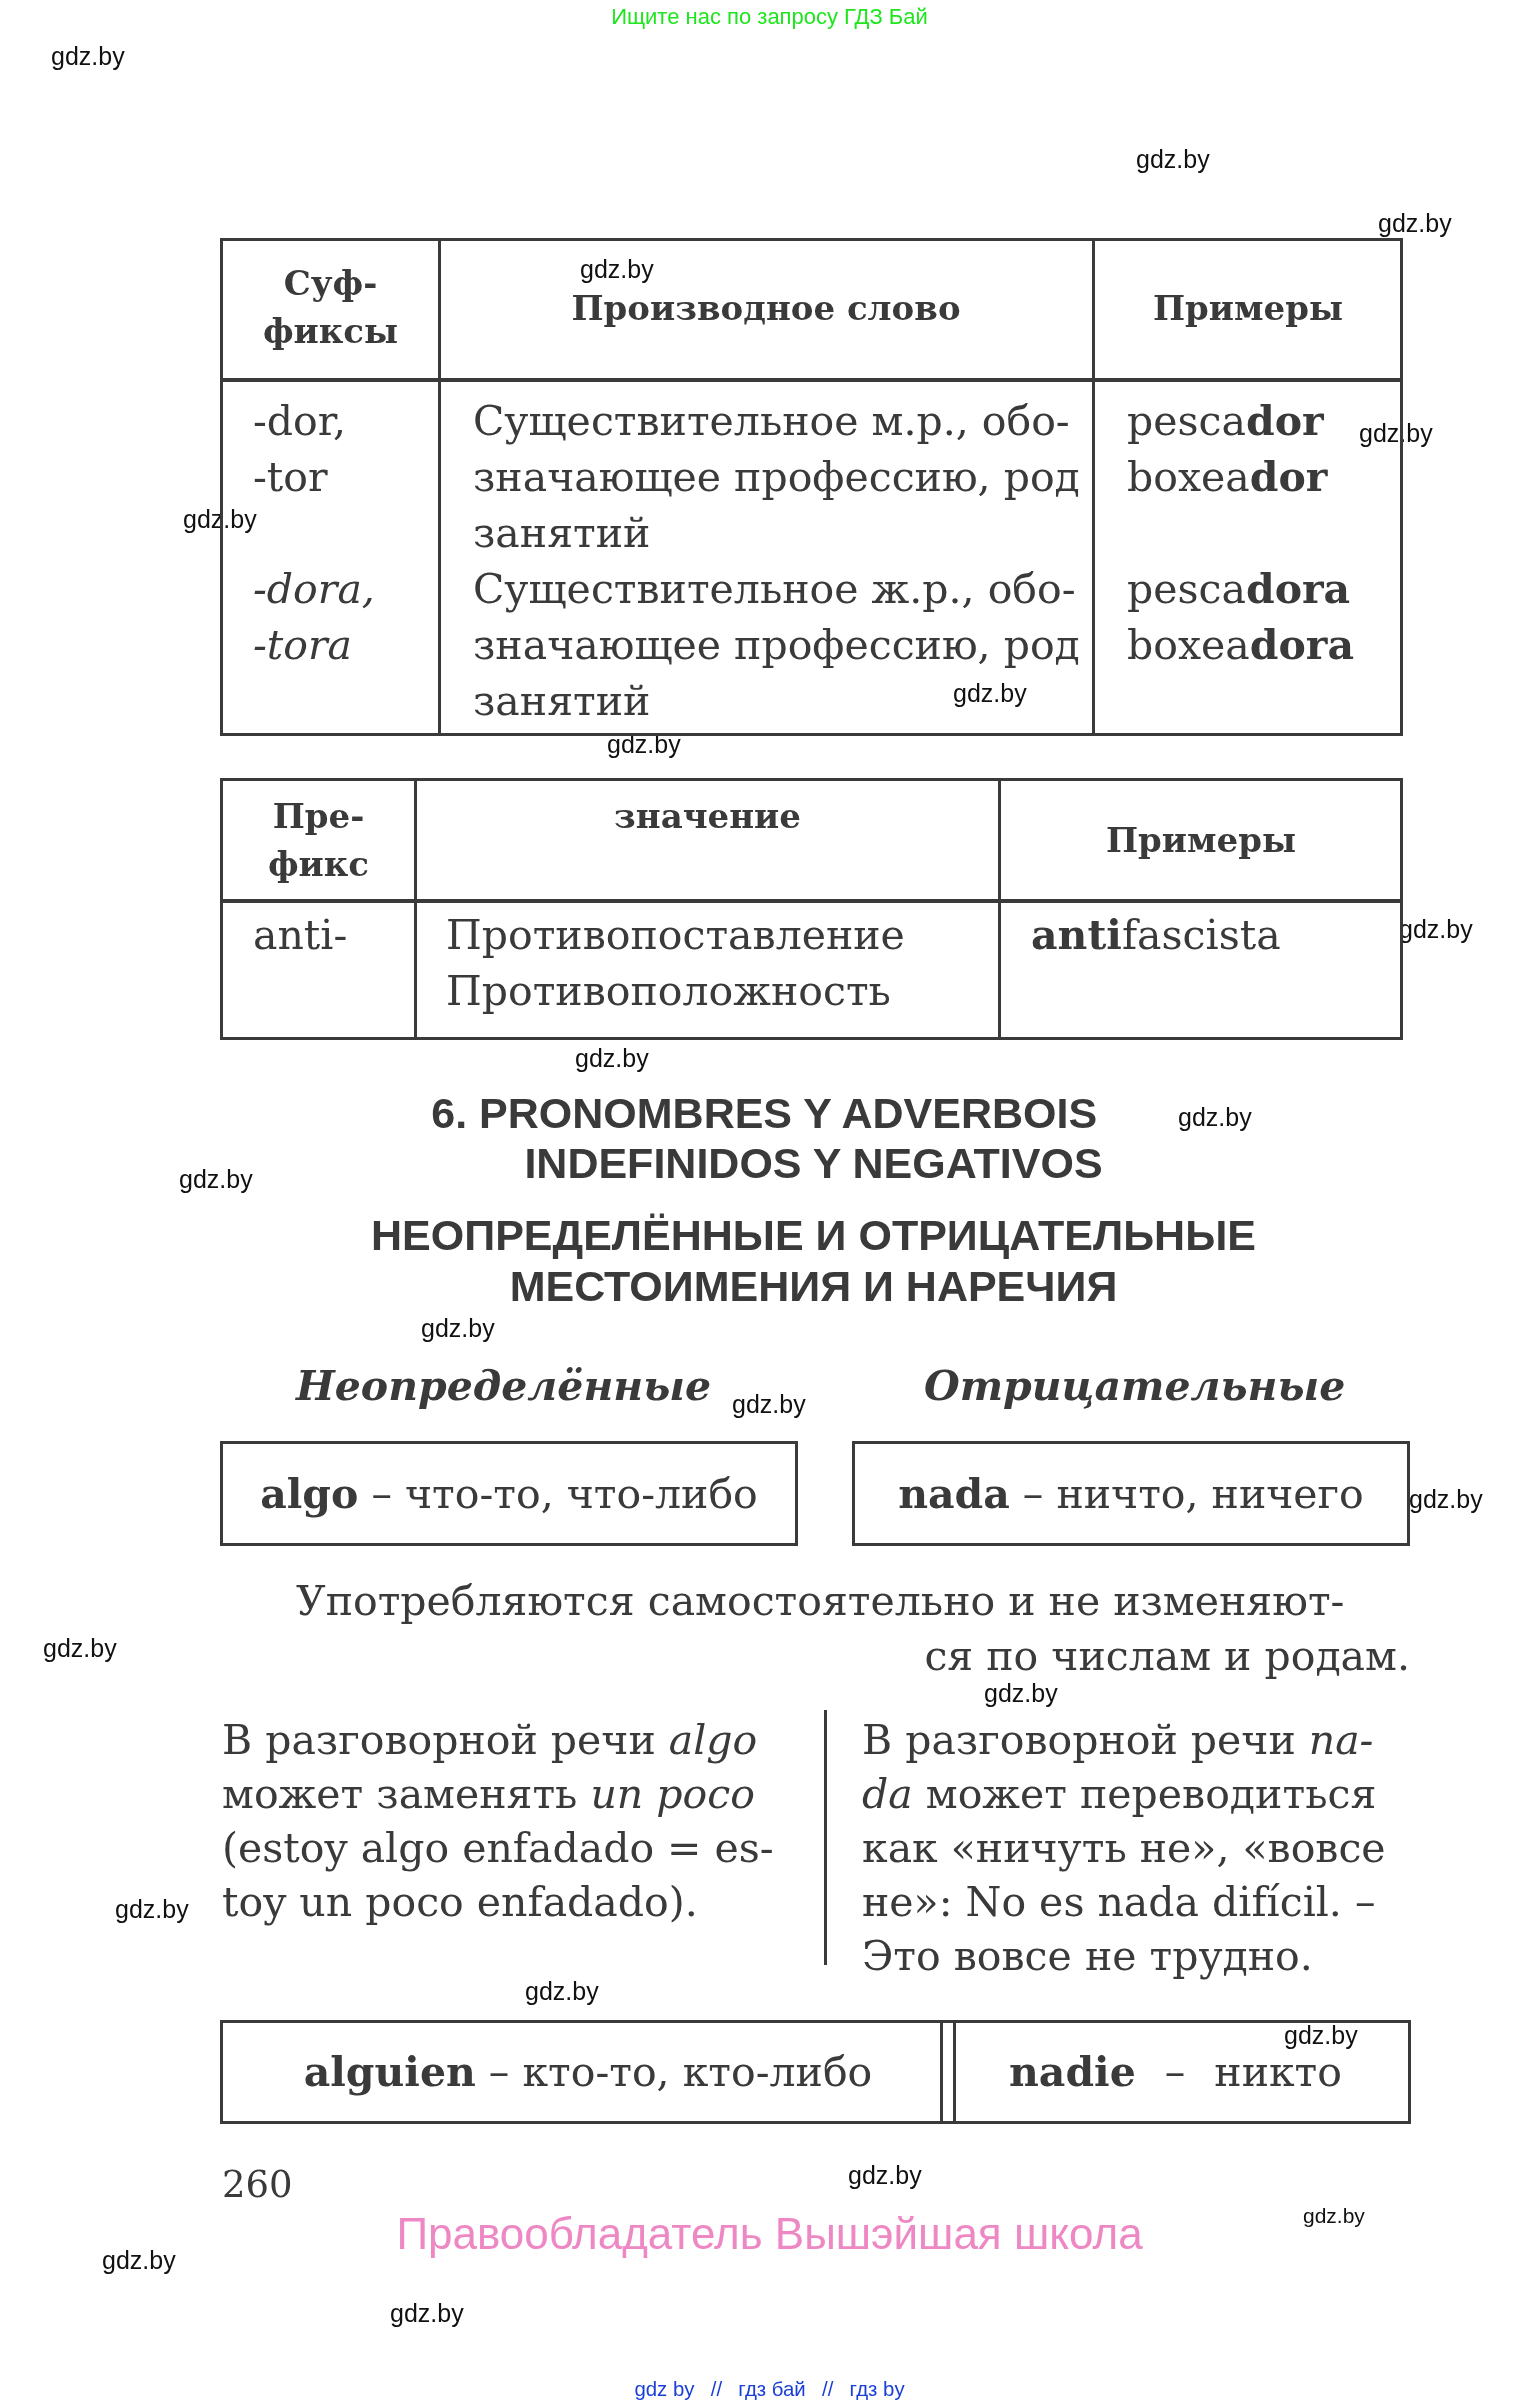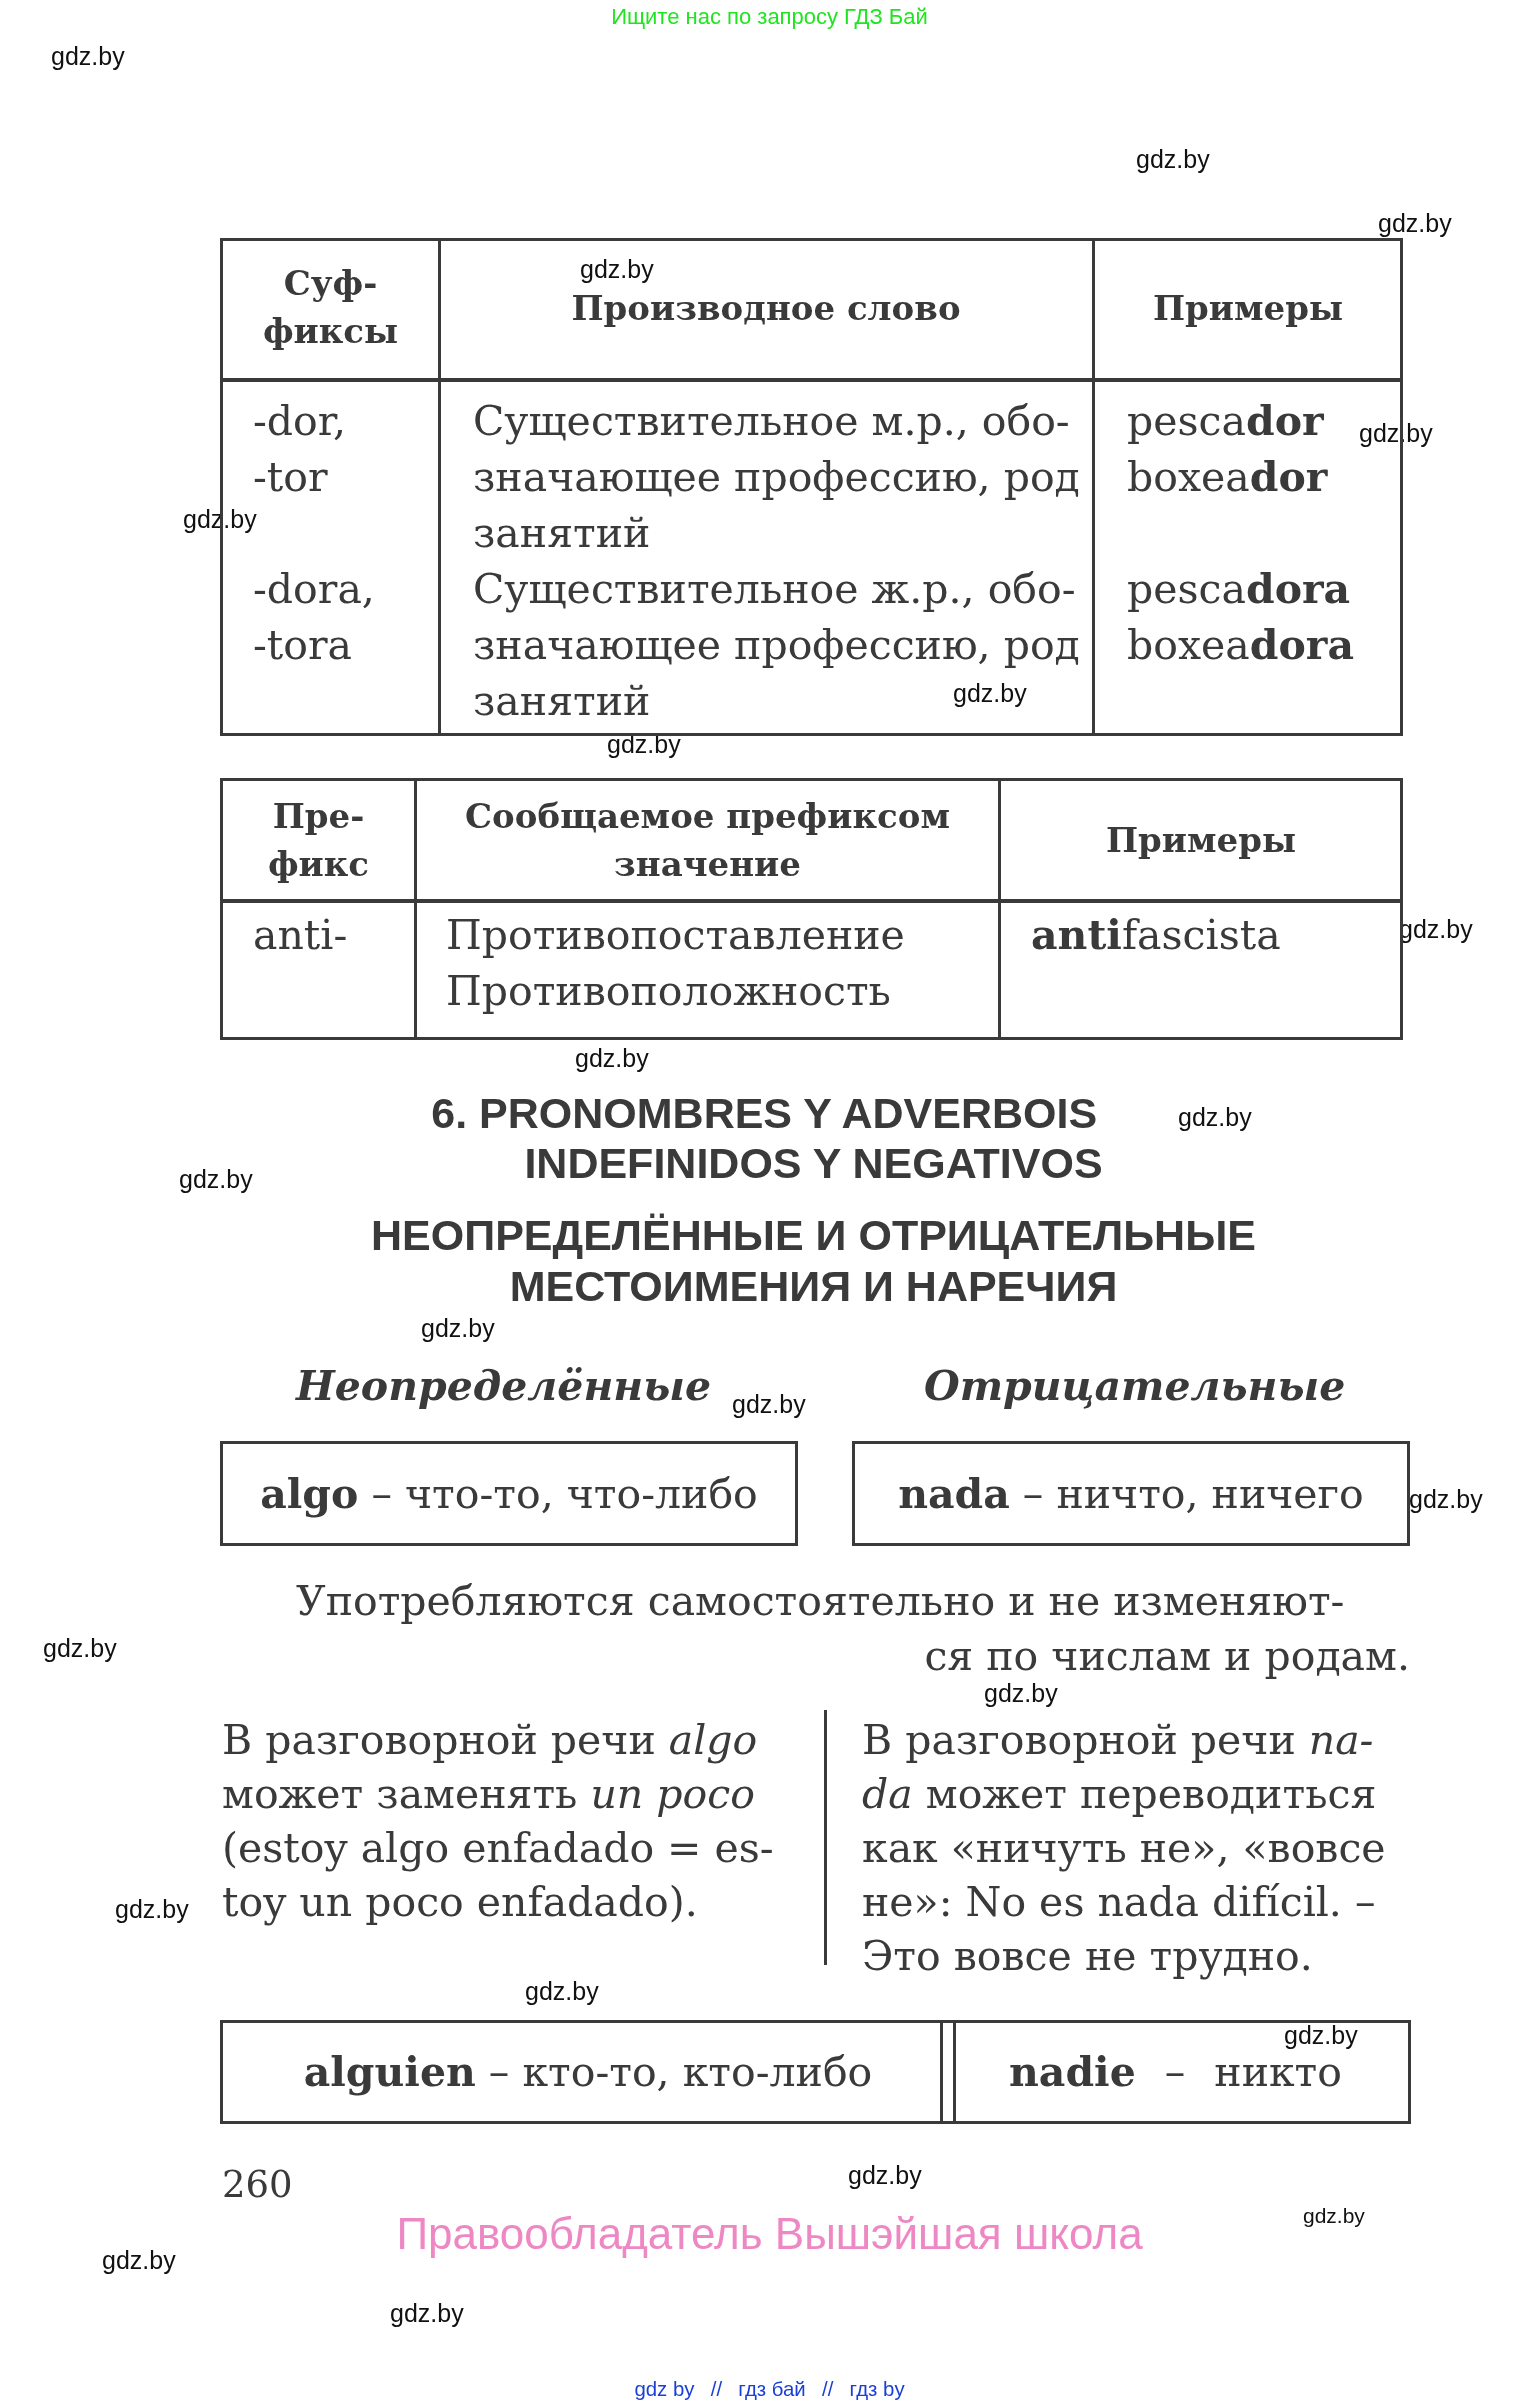--- a/index.html
+++ b/index.html
@@ -73,21 +73,21 @@
   <div class="cell body-txt" style="left:250px; top:152px; white-space:nowrap;">
     <div>Существительное м.р., обо-</div>
     <div>значающее профессию, род</div>
     <div>занятий</div>
   </div>
   <div class="cell body-txt" style="left:904px; top:152px;">
     <div><span>pesca</span><span class="b">dor</span></div>
     <div><span>boxea</span><span class="b">dor</span></div>
   </div>
 
-  <div class="cell body-txt" style="left:30px; top:320px;">
+  <div class="cell body-txt" style="left:30px; top:320px;font-style:italic;">
     <div>-dora,</div>
     <div>-tora</div>
   </div>
   <div class="cell body-txt" style="left:250px; top:320px; white-space:nowrap;">
     <div>Существительное ж.р., обо-</div>
     <div>значающее профессию, род</div>
     <div>занятий</div>
   </div>
   <div class="cell body-txt" style="left:904px; top:320px;">
     <div><span>pesca</span><span class="b">dora</span></div>
@@ -98,21 +98,20 @@
 <div class="tbl" style="left:220px; top:778px; width:1183px; height:262px;">
   <div class="vline" style="left:191px;"></div>
   <div class="vline" style="left:775px;"></div>
   <div class="hline" style="top:118px;"></div>
 
   <div class="cell hdr" style="left:0; top:10.6px; width:191px;">
     <div>Пре-</div>
     <div>фикс</div>
   </div>
   <div class="cell hdr" style="left:194px; top:10.6px; width:581px;">
-    <div>Сообщаемое префиксом</div>
     <div>значение</div>
   </div>
   <div class="cell hdr" style="left:777px; top:35px; width:402px;">Примеры</div>
 
   <div class="cell body-txt" style="left:30px; top:126px;">anti-</div>
   <div class="cell body-txt" style="left:223px; top:126px; white-space:nowrap;">
     <div>Противопоставление</div>
     <div>Противоположность</div>
   </div>
   <div class="cell body-txt" style="left:808px; top:126px;">

